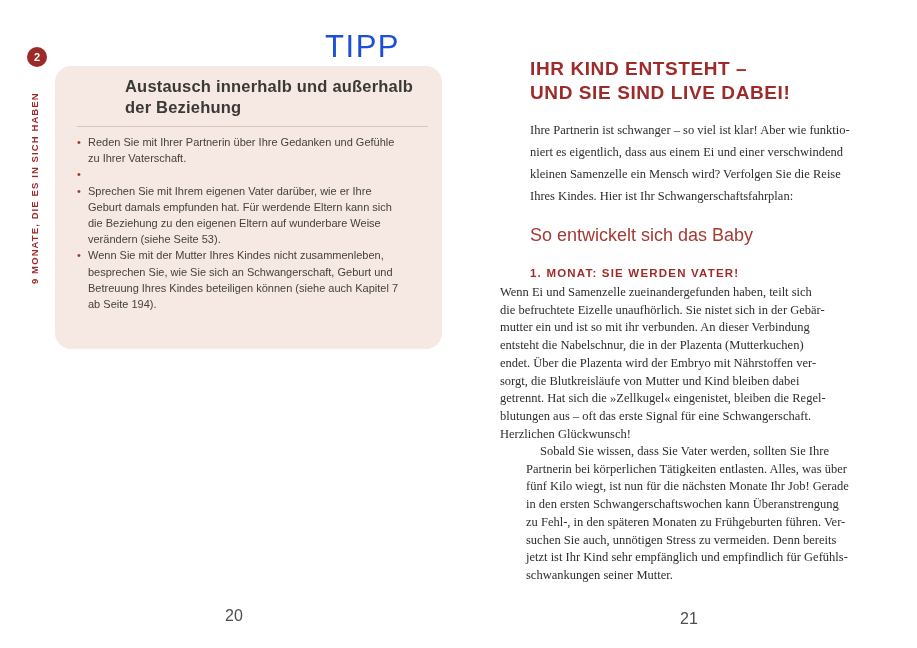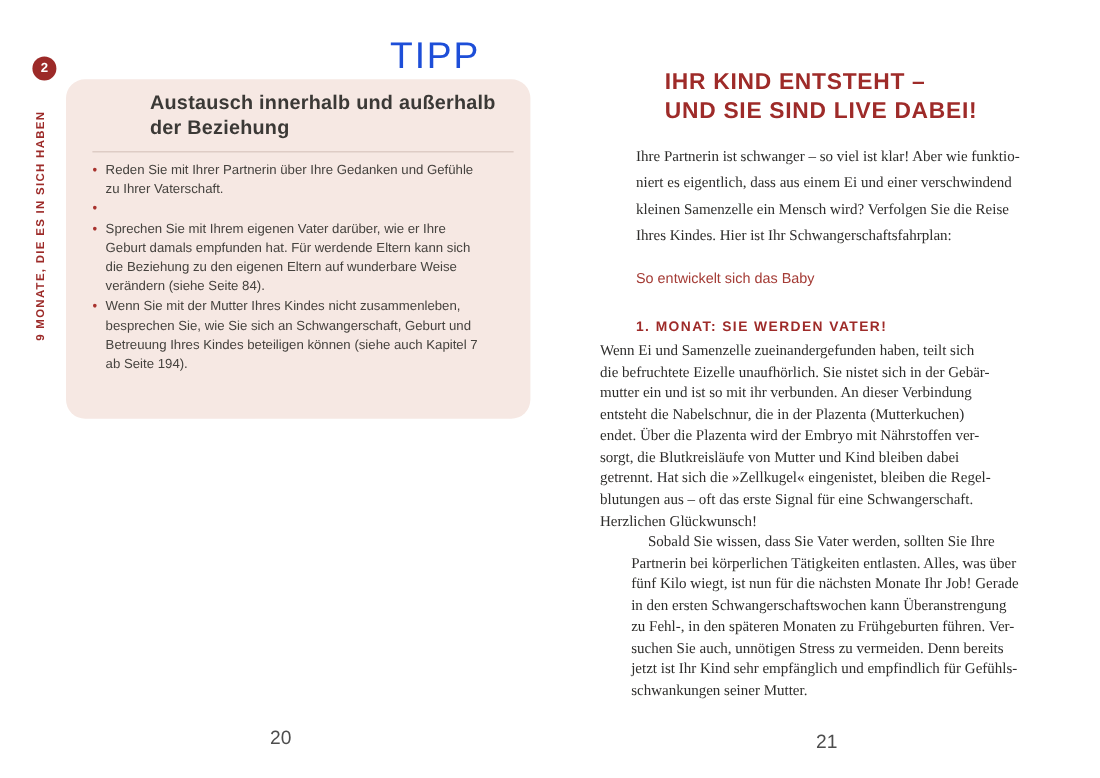--- a/index.html
+++ b/index.html
@@ -62,30 +62,30 @@
     position: absolute; width: 40px; text-align: center;
     font-size: 16px; color: #4d4d4d;
   }
   .page-number.left  { left: 214px; top: 607px; }
   .page-number.right { left: 669px; top: 610px; }
 
   
   .chapter-headline {
     position: absolute; left: 530px; top: 57px;
     font-size: 19px; font-weight: 700; letter-spacing: 0.6px;
-    line-height: 24px; color: #9e2b29; margin-left: 24px;
+    line-height: 24px; color: #9e2b29;
   }
   .intro-paragraph {
     position: absolute; left: 530px; top: 119px; width: 382px;
     font-family: "Liberation Serif", serif;
     font-size: 12.5px; line-height: 22px; color: #2e2d2b;
   }
   .section-subheading {
     position: absolute; left: 530px; top: 225px;
-    font-size: 12px; font-weight: 500; color: #a43b35;
+    font-size: 18px; font-weight: 500; color: #a43b35;
   }
   .month-heading {
     position: absolute; left: 530px; top: 267px;
     font-size: 11.5px; font-weight: 700; letter-spacing: 1.2px;
     color: #9e2b29;
   }
   .body-paragraph {
     position: absolute; left: 500px; width: 385px;
     font-family: "Liberation Serif", serif;
     font-size: 12.5px; line-height: 17.7px; color: #2e2d2b;
@@ -119,21 +119,21 @@
 zu Ihrer Vaterschaft.</span>
         </li>
         <li>
           <span class="dot">•</span>
         </li>
         <li>
           <span class="dot">•</span>
           <span class="ml">Sprechen Sie mit Ihrem eigenen Vater darüber, wie er Ihre
 Geburt damals empfunden hat. Für werdende Eltern kann sich
 die Beziehung zu den eigenen Eltern auf wunderbare Weise
-verändern (siehe Seite 84).</span>
+verändern (siehe Seite 53).</span>
         </li>
         <li>
           <span class="dot">•</span>
           <span class="ml">Wenn Sie mit der Mutter Ihres Kindes nicht zusammenleben,
 besprechen Sie, wie Sie sich an Schwangerschaft, Geburt und
 Betreuung Ihres Kindes beteiligen können (siehe auch Kapitel 7
 ab Seite 194).</span>
         </li>
       </ul>
     </div>

